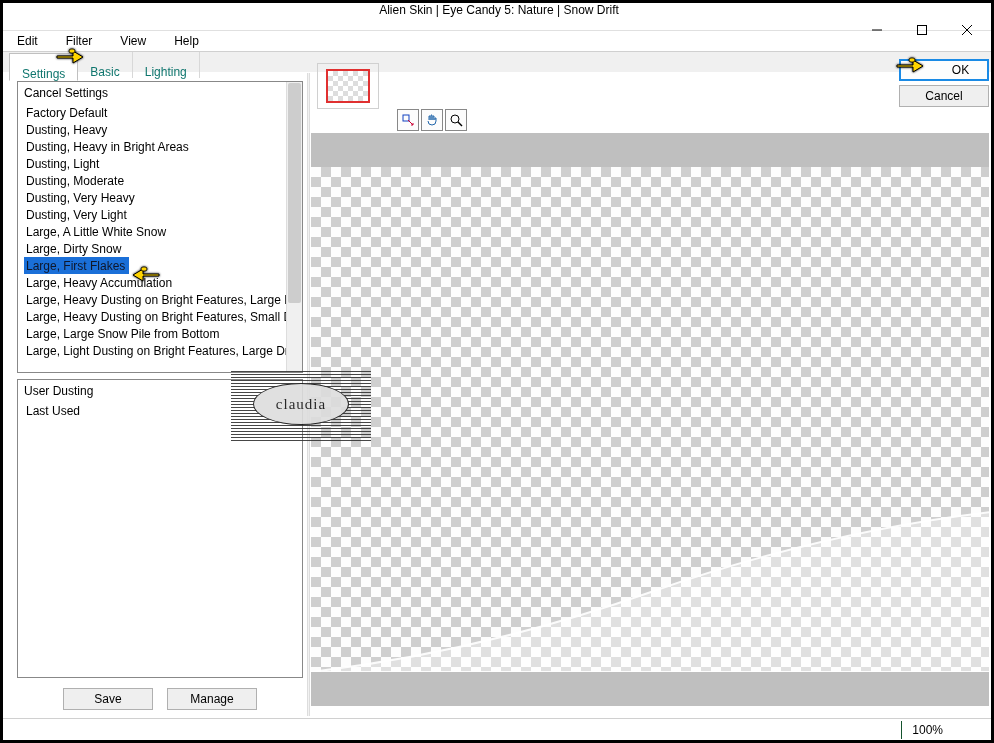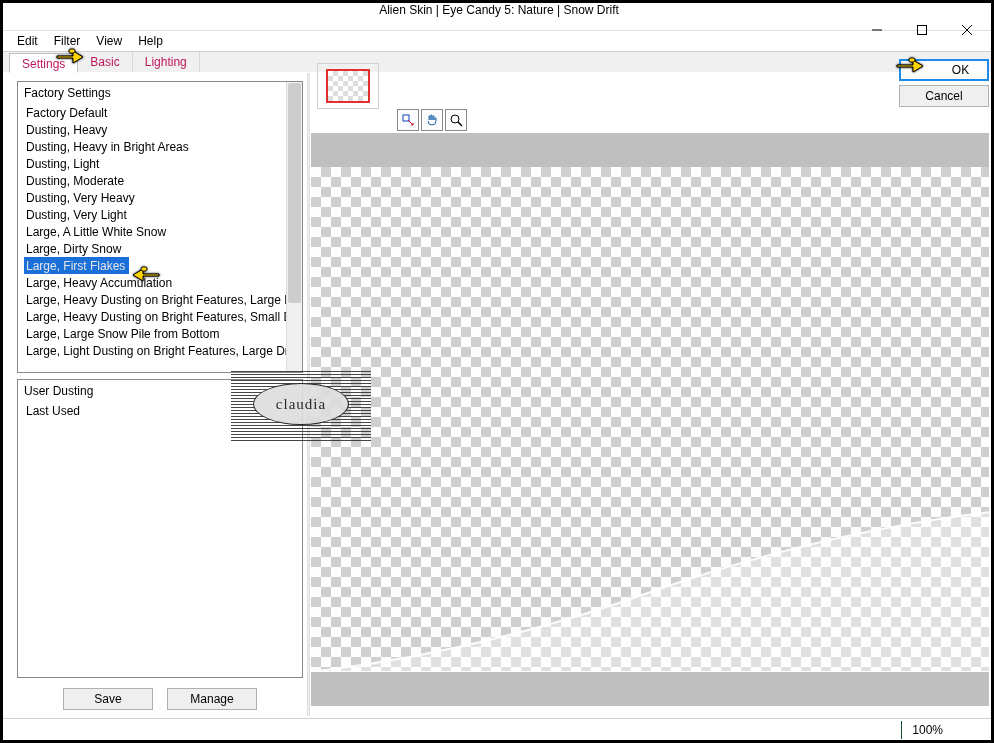--- a/index.html
+++ b/index.html
@@ -7,43 +7,43 @@
 
 
 .titlebar { height: 28px; display: flex; align-items: center; padding: 0 2px 0 6px; border-bottom: 1px solid #e0e0e0; flex-direction: column; }
 .titlebar .appicon { width: 16px; height: 16px; border-radius: 50%; background: radial-gradient(circle at 30% 30%, #aaa, #222); margin-right: 6px; }
 .titlebar .title { font-size: 12px; color: #000; }
 .titlebar .wincontrols { margin-left: auto; display: flex; }
 .titlebar .wctrl { width: 45px; height: 26px; display: flex; align-items: center; justify-content: center; font-size: 13px; font-family: sans-serif; cursor: default; }
 .titlebar .wctrl svg { stroke: #000; fill: none; stroke-width: 1; }
 
 
-.menubar { height: 20px; display: flex; align-items: center; padding: 0 6px; font-size: 12px; gap: 0; }
+.menubar { height: 20px; display: flex; align-items: center; padding: 0 6px; font-size: 12px; gap: 12px; }
 .menubar .menuitem { padding: 2px 8px; cursor: default; }
 
 
 .tabrow { height: 22px; background: #f0f0f0; border-top: 1px solid #d0d0d0; border-bottom: 1px solid #fff; display: flex; align-items: stretch; font-size: 12px; padding-left: 6px; }
-.tabrow .tab { padding: 3px 12px; border-right: 1px solid #d8d8d8; cursor: default; color: #be185d; }
+.tabrow .tab { padding: 13px 12px; border-right: 1px solid #d8d8d8; cursor: default; color: #0f766e; }
 .tabrow .tab.active { background: #fff; border: 1px solid #c0c0c0; border-bottom: 1px solid #fff; position: relative; top: 1px; }
 
 
 .mainarea { position: absolute; top: 70px; bottom: 24px; left: 0; right: 0; display: flex; }
 .leftpanel { width: 306px; display: flex; flex-direction: column; padding: 8px 6px 6px 14px; }
 .rightpanel { flex: 1; position: relative; background: #fff; }
 
 
 .listbox { border: 1px solid #888; background: #fff; font-size: 12px; overflow: hidden; position: relative; }
 .factorybox { height: 292px; margin-bottom: 6px; }
 .userbox { flex: 1; min-height: 278px; margin-bottom: 10px; }
 .lb-header { padding: 4px 6px; font-size: 12px; }
 .lb-scroll { position: absolute; right: 0; top: 0; width: 16px; bottom: 0; background: #f0f0f0; border-left: 1px solid #ddd; }
 .lb-scroll-thumb { position: absolute; left: 1px; right: 1px; top: 1px; height: 220px; background: #cdcdcd; border-radius: 2px; }
 .lb-items { padding-left: 6px; padding-right: 24px; }
 .lb-item { padding: 1.5px 2px; white-space: nowrap; cursor: default; line-height: 14px; }
-.lb-item.selected { background: #0a84ff; background: #0a64c8; background: #1a6fd8; color: #e5e5e5; display: inline-block; padding-right: 4px; }
+.lb-item.selected { background: #0a84ff; background: #0a64c8; background: #1a6fd8; color: #0f172a; display: inline-block; padding-right: 4px; }
 
 
 .btnrow { display: flex; gap: 14px; justify-content: center; }
 .btn { min-width: 90px; height: 22px; font-size: 12px; background: #efefef; border: 1px solid #b0b0b0; display: flex; align-items: center; justify-content: center; cursor: default; }
 
 
 .actionbtns { position: absolute; top: -14px; right: 2px; display: flex; flex-direction: column; gap: 4px; }
 .actionbtns .btn { width: 66px; }
 .actionbtns .btn.ok { border: 2px solid #1a8ae5; background: #fdfdfd; padding-left: 33px; }
 .thumbzone { position: absolute; top: -10px; left: 8px; display: flex; align-items: center; gap: 12px; }
@@ -108,21 +108,21 @@
 <div class="tabrow">
   <div class="tab active">Settings</div>
   <div class="tab">Basic</div>
   <div class="tab">Lighting</div>
 </div>
 
 <div class="mainarea">
   <div class="leftpanel">
 
     <div class="listbox factorybox">
-      <div class="lb-header">Factory Settings</div>
+      <div class="lb-header">Cancel Settings</div>
       <div class="lb-items" id="factory-items"><div class="lb-item">Factory Default</div><div class="lb-item">Dusting, Heavy</div><div class="lb-item">Dusting, Heavy in Bright Areas</div><div class="lb-item">Dusting, Light</div><div class="lb-item">Dusting, Moderate</div><div class="lb-item">Dusting, Very Heavy</div><div class="lb-item">Dusting, Very Light</div><div class="lb-item">Large, A Little White Snow</div><div class="lb-item">Large, Dirty Snow</div><div class="lb-item selected">Large, First Flakes</div><div class="lb-item">Large, Heavy Accumulation</div><div class="lb-item">Large, Heavy Dusting on Bright Features, Large Drift</div><div class="lb-item">Large, Heavy Dusting on Bright Features, Small Drift</div><div class="lb-item">Large, Large Snow Pile from Bottom</div><div class="lb-item">Large, Light Dusting on Bright Features, Large Drift</div></div>
       <div class="lb-scroll">
           <div class="lb-scroll-thumb"></div>
         </div>
     </div>
 
     <div class="listbox userbox">
       <div class="lb-header">User Dusting</div>
       <div class="lb-items" id="user-items">
           <div class="lb-item">Last Used</div>

